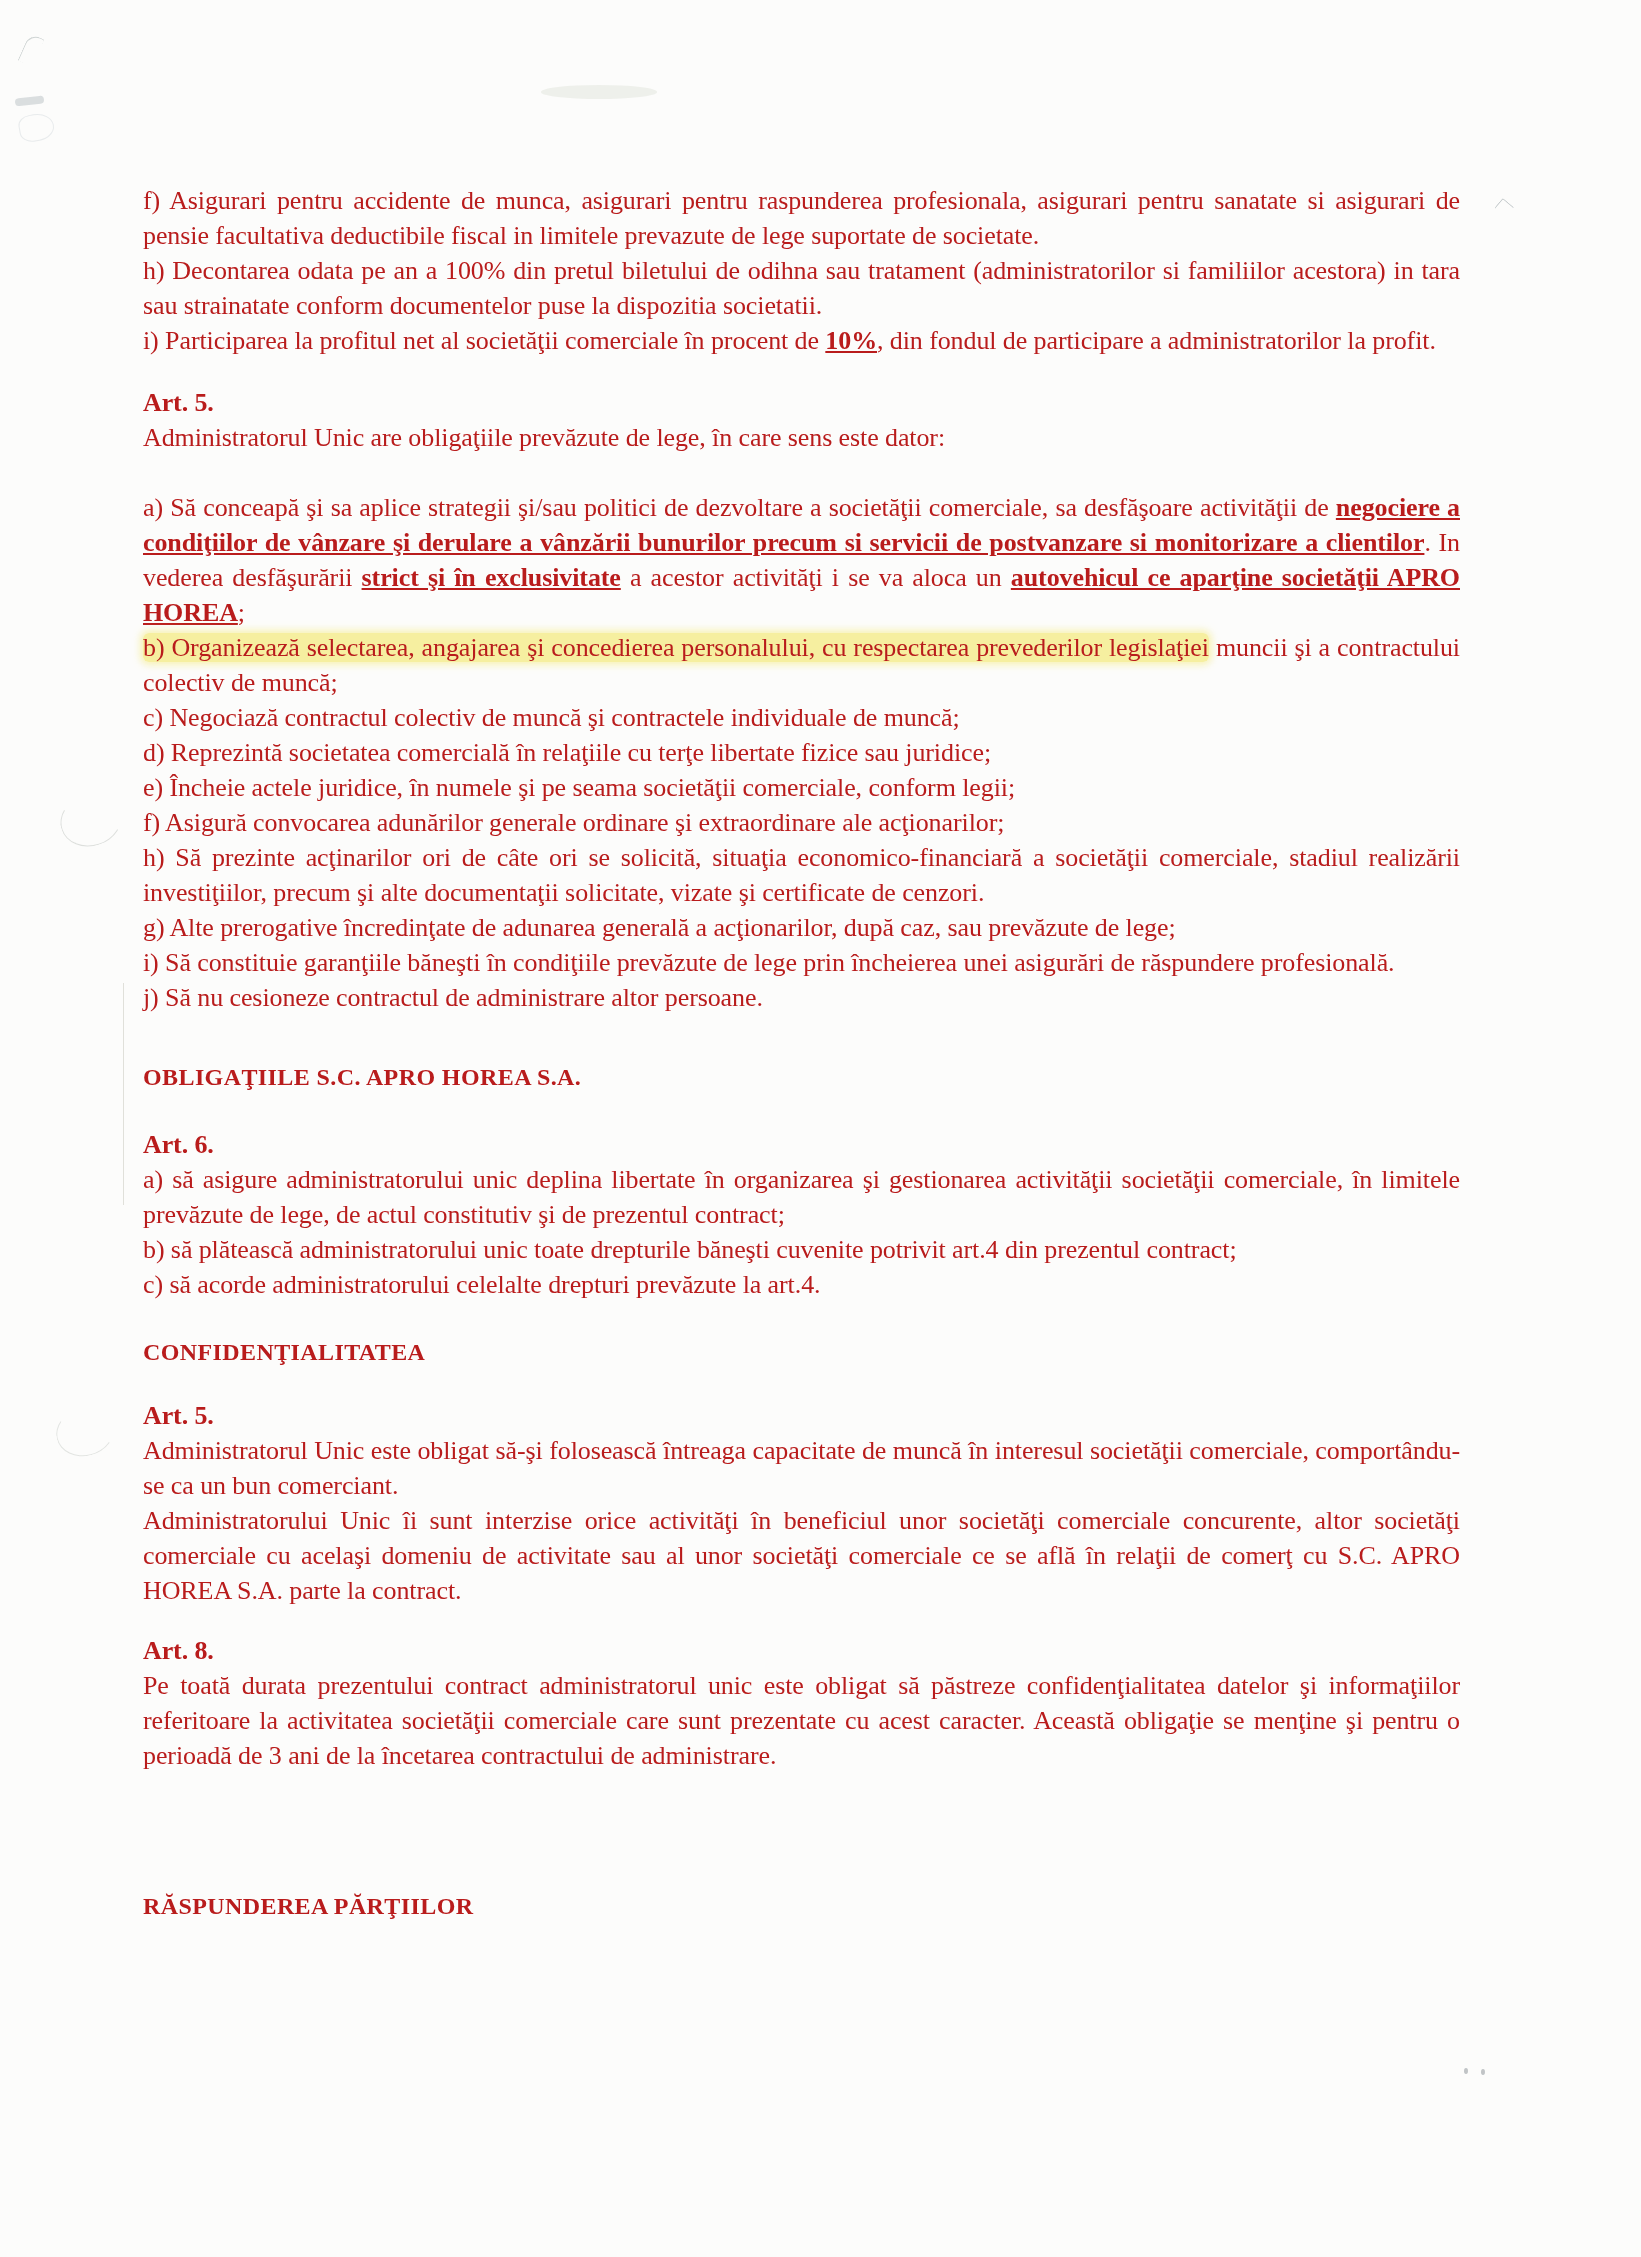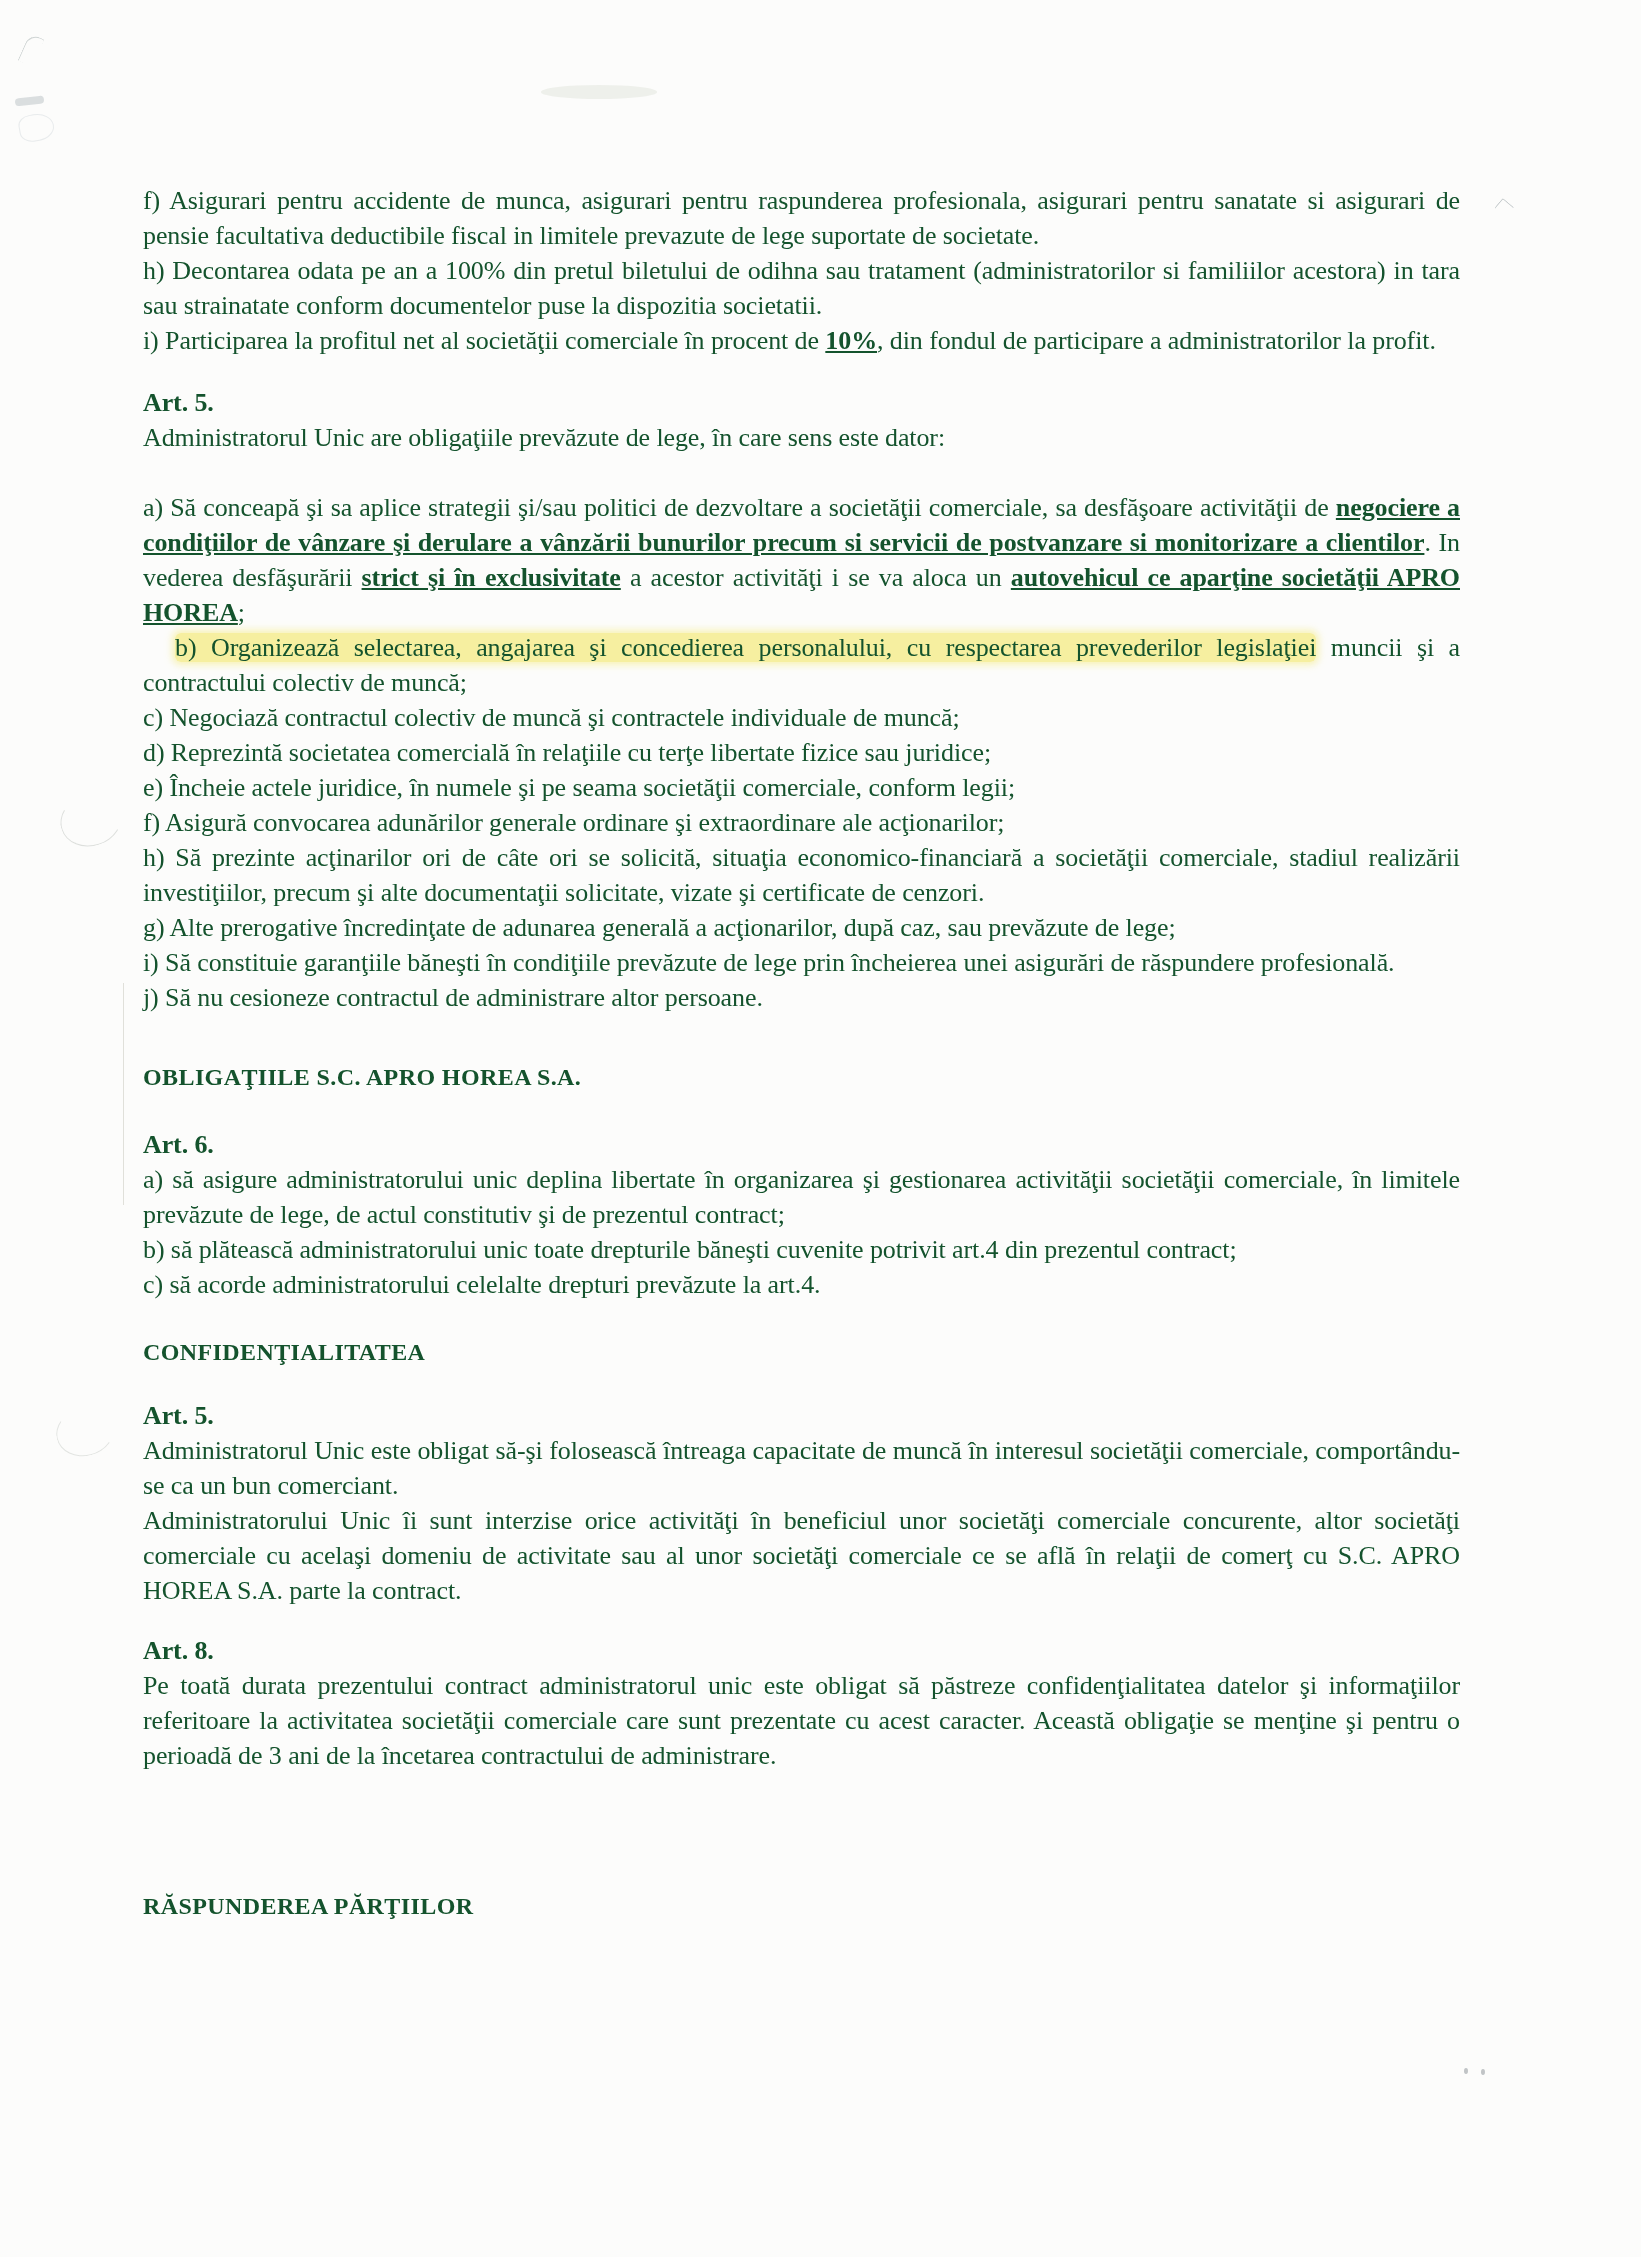--- a/index.html
+++ b/index.html
@@ -31,21 +31,20 @@
     text-align:left;
     line-height:42px;
   }
   .spacer{width:100%;}
   .hl{
     background:var(--hl, #f6efa0);
     box-shadow:0 0 7.7px 2.9px var(--hl-soft, rgba(246,239,160,0.75));
     border-radius:5.8px;
     -webkit-box-decoration-break:clone;
     box-decoration-break:clone;
-    margin-left:32px;
   }
   .smear{
     position:absolute;
     left:42%;
     top:27px;
     width:58%;
     height:25px;
     background:var(--hl-soft, rgba(246,239,160,0.75));
     border-radius:13.5px 9.7px 17.4px 7.7px;
     transform:rotate(-0.4deg);
@@ -104,21 +103,21 @@
   }
   .mark-dots-br::after{left:17.4px;top:1px;}
   .mark-smudge-mid{
     left:541px;top:85px;width:116px;height:13.5px;
     background:#eceee9;border-radius:50%;opacity:0.9;
   }
 </style>
 </head>
 <body>
 
-<div class="scan-page" style="background: rgb(252, 252, 251); color: #14532d;">
+<div class="scan-page" style="background: rgb(252, 252, 251); color: #b91c1c;">
 
   <div class="artifact mark-hook"></div>
   <div class="artifact mark-dash"></div>
   <div class="artifact mark-stamp"></div>
   <div class="artifact mark-smudge-mid"></div>
   <div class="artifact mark-speck-tr"></div>
   <div class="artifact mark-arc-1"></div>
   <div class="artifact mark-arc-2"></div>
   <div class="artifact mark-foldline"></div>
   <div class="artifact mark-dots-br"></div>

